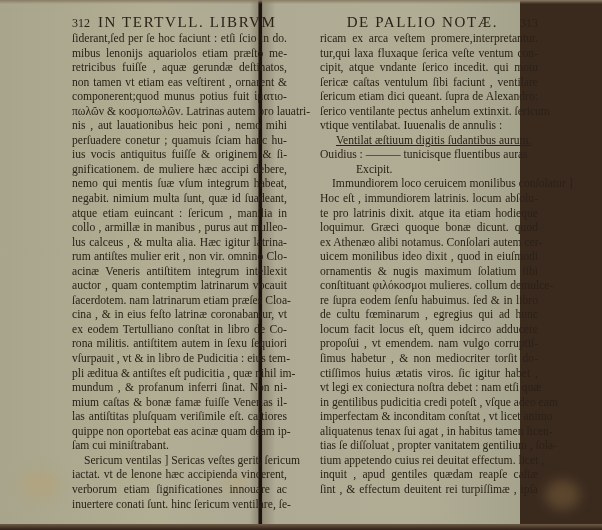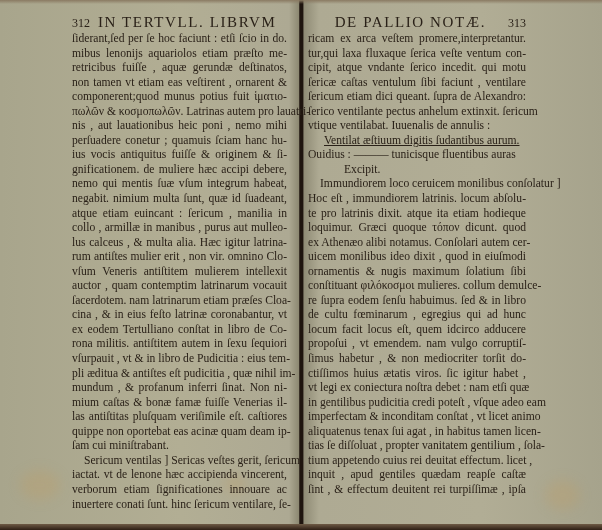--- a/index.html
+++ b/index.html
@@ -1,25 +1,25 @@
 <!DOCTYPE html>
 <html><head>
 <meta charset="utf-8">
 <style>
   html,body{margin:0;padding:0;}
   body{width:602px;height:530px;overflow:hidden;background:#3a2a1e;position:relative;
        font-family:"Liberation Serif","DejaVu Serif",serif;color:#2a2118;}
-  .spread{position:absolute;left:0;top:0;width:602px;height:530px;
+  .spread{position:absolute;left:0;top:0;width:520px;height:530px;
           background:linear-gradient(90deg,#a8a58c 0%,#b2ae94 30%,#ada993 48%,#8e8a73 49.6%,#1e140e 49.8%,#1e140e 50.3%,#8f8b75 50.5%,#aeaa93 53%,#b1ad95 80%,#a6a38c 100%);}
   .bottom-edge{position:absolute;left:0;bottom:0;width:602px;height:6px;background:linear-gradient(#6e5a45,#2e1f15);}
   .top-edge{position:absolute;left:0;top:0;width:602px;height:4px;background:linear-gradient(#8a7a62,rgba(0,0,0,0));}
   .stain{position:absolute;border-radius:50%;background:rgba(196,156,90,0.25);filter:blur(6px);}
   .page{position:absolute;top:14px;}
   .page.left{left:72px;width:215px;}
-  .page.right{left:308px;width:218px;}
+  .page.right{left:320px;width:218px;}
   .header{font-size:15px;letter-spacing:1.6px;display:flex;align-items:baseline;height:18px;white-space:nowrap;}
   .header .num{font-size:12px;letter-spacing:0;}
   .left .header .num{margin-right:8px;}
   .right .header{justify-content:flex-end;}
   .right .header .title{margin-right:22px;}
   .line{font-size:11.6px;line-height:14.55px;white-space:nowrap;text-align:justify;text-align-last:justify;height:14.55px;overflow:visible;}
   .line.last{text-align-last:left;}
   .line.indent{padding-left:12px;}
   .line.verse{padding-left:16px;text-align-last:left;text-decoration:underline;}
   .line.verse2{padding-left:36px;text-align-last:left;}
@@ -48,21 +48,21 @@
         <div class="line">nis , aut lauationibus heic poni , nemo mihi</div>
         <div class="line">perſuadere conetur ; quamuis ſciam hanc hu-</div>
         <div class="line">ius vocis antiquitus fuiſſe &amp; originem &amp; ſi-</div>
         <div class="line">gnificationem. de muliere hæc accipi debere,</div>
         <div class="line">nemo qui mentis ſuæ vſum integrum habeat,</div>
         <div class="line">negabit. nimium multa ſunt, quæ id ſuadeant,</div>
         <div class="line">atque etiam euincant : ſericum , manilia in</div>
         <div class="line">collo , armillæ in manibus , purus aut mulleo-</div>
         <div class="line">lus calceus , &amp; multa alia. Hæc igitur latrina-</div>
         <div class="line">rum antiſtes mulier erit , non vir. omnino Clo-</div>
-        <div class="line">vſum Veneris antiſtitem mulierem intellexit</div>
+        <div class="line">acinæ Veneris antiſtitem integrum intellexit</div>
         <div class="line">auctor , quam contemptim latrinarum vocauit</div>
         <div class="line">ſacerdotem. nam latrinarum etiam præſes Cloa-</div>
         <div class="line">cina , &amp; in eius feſto latrinæ coronabantur, vt</div>
         <div class="line">ex eodem Tertulliano conſtat in libro de Co-</div>
         <div class="line">rona militis. antiſtitem autem in ſexu ſequiori</div>
         <div class="line">vſurpauit , vt &amp; in libro de Pudicitia : eius tem-</div>
         <div class="line">pli æditua &amp; antiſtes eſt pudicitia , quæ nihil im-</div>
         <div class="line">mundum , &amp; profanum inferri ſinat. Non ni-</div>
         <div class="line">mium caſtas &amp; bonæ famæ fuiſſe Venerias il-</div>
         <div class="line">las antiſtitas pluſquam veriſimile eſt. caſtiores</div>
@@ -87,21 +87,21 @@
         <div class="line">ſericæ caſtas ventulum ſibi faciunt , ventilare</div>
         <div class="line">ſericum etiam dici queant. ſupra de Alexandro:</div>
         <div class="line">ſerico ventilante pectus anhelum extinxit. ſericum</div>
         <div class="line last">vtique ventilabat. Iuuenalis de annulis :</div>
         <div class="line verse">Ventilat æſtiuum digitis ſudantibus aurum.</div>
         <div class="line last">Ouidius :        ——— tunicisque fluentibus auras</div>
         <div class="line verse2">Excipit.</div>
         <div class="line indent">Immundiorem loco ceruicem monilibus conſolatur ]</div>
         <div class="line">Hoc eſt , immundiorem latrinis. locum abſolu-</div>
         <div class="line">te pro latrinis dixit. atque ita etiam hodieque</div>
-        <div class="line">loquimur. Græci quoque τόπον dicunt. quod</div>
+        <div class="line">loquimur. Græci quoque bonæ dicunt. quod</div>
         <div class="line">ex Athenæo alibi notamus. Conſolari autem cer-</div>
         <div class="line">uicem monilibus ideo dixit , quod in eiuſmodi</div>
         <div class="line">ornamentis &amp; nugis maximum ſolatium ſibi</div>
         <div class="line">conſtituant φιλόκοσμοι mulieres. collum demulce-</div>
         <div class="line">re ſupra eodem ſenſu habuimus. ſed &amp; in libro</div>
         <div class="line">de cultu fœminarum , egregius qui ad hunc</div>
         <div class="line">locum facit locus eſt, quem idcirco adducere</div>
         <div class="line">propoſui , vt emendem. nam vulgo corruptiſ-</div>
         <div class="line">ſimus habetur , &amp; non mediocriter torſit do-</div>
         <div class="line">ctiſſimos huius ætatis viros. ſic igitur habet ,</div>

